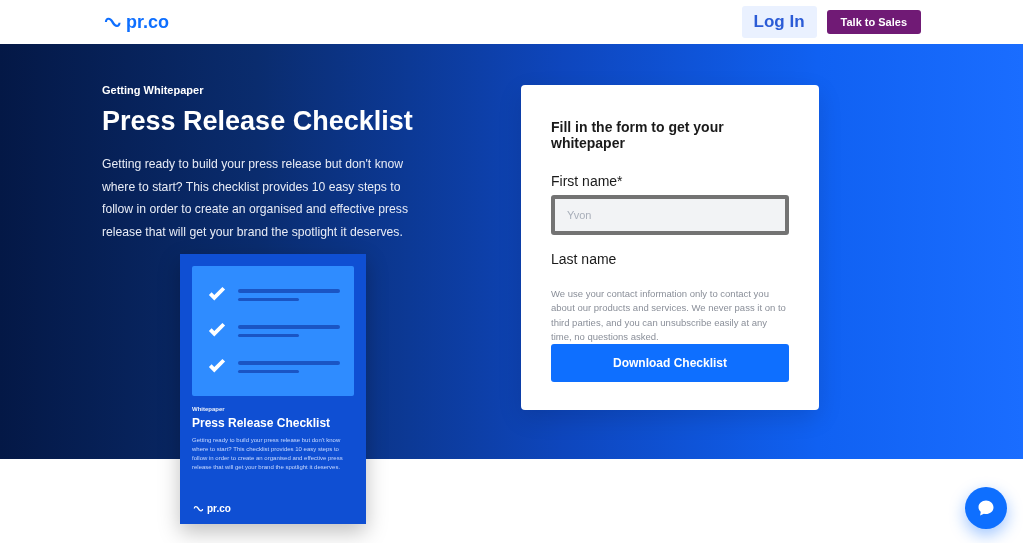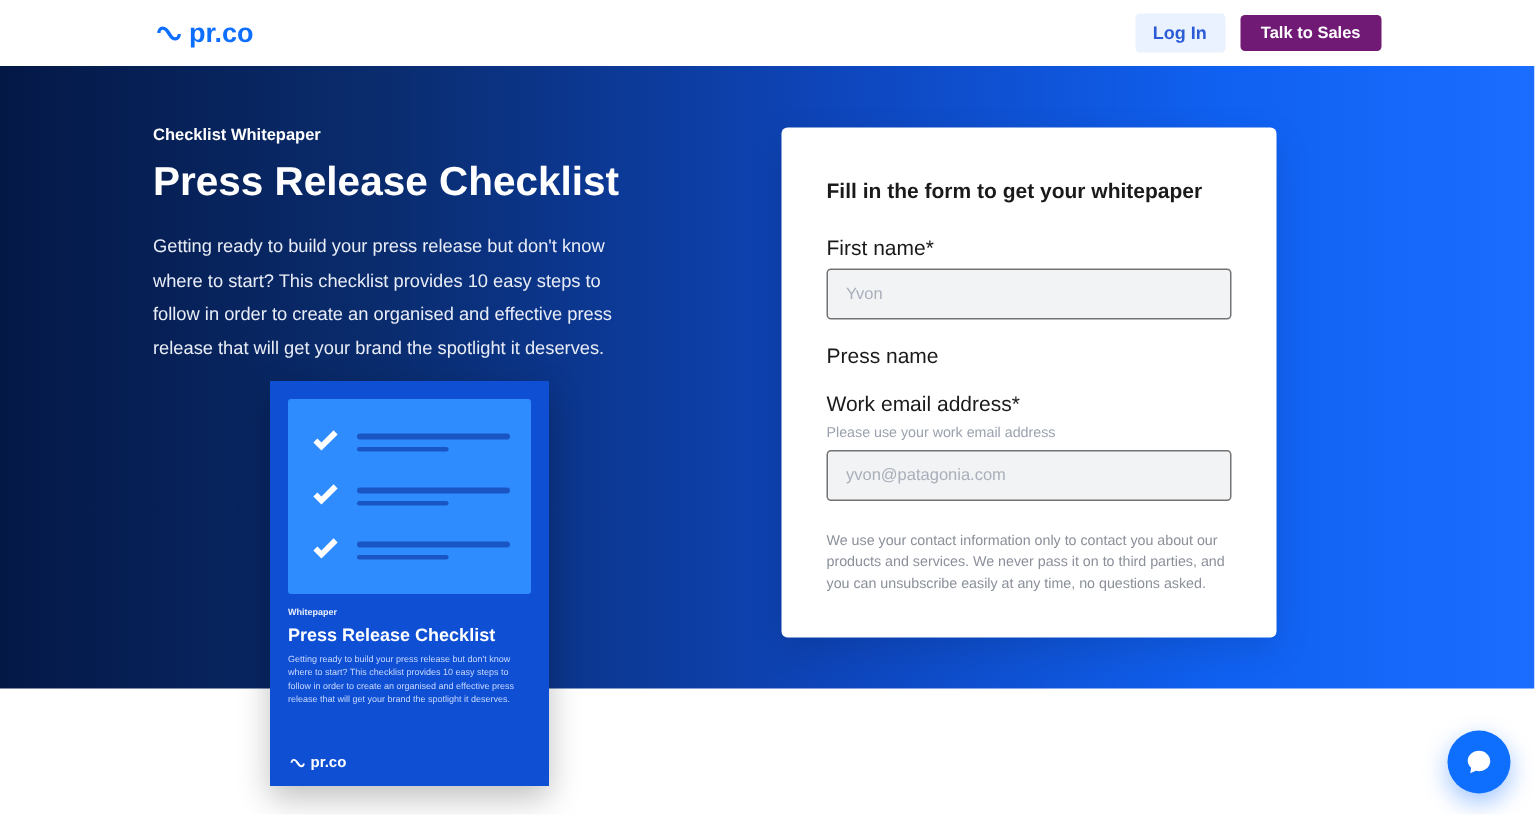--- a/index.html
+++ b/index.html
@@ -27,21 +27,21 @@
     font-weight: 800;
     font-size: 18px;
   }
   .logo-icon svg { display: block; }
   .header-actions { display: flex; gap: 10px; align-items: center; }
   .btn-login {
     background: #eaf1ff;
     color: #2b5bd6;
     border: none;
     padding: 6px 12px;
-    font-size: 12px;
+    font-size: 17px;
     font-weight: 600;
     border-radius: 3px;
     cursor: pointer;
   }
   .btn-primary-sm {
     background: #701a75;
     color: #fff;
     border: none;
     padding: 6px 14px;
     font-size: 11px;
@@ -98,34 +98,34 @@
   .preview-logo {
     position: absolute; bottom: 10px; left: 12px;
     display: flex; align-items: center; gap: 3px; color: #fff;
     font-weight: 700; font-size: 10px;
   }
   .preview-logo svg { display: block; }
   .form-card {
     position: absolute;
     left: 521px;
     top: 85px;
-    width: 330px;
+    width: 298px;
     background: #fff;
     border-radius: 4px;
     box-shadow: 0 8px 24px rgba(0,0,0,0.12);
     padding: 34px 30px 28px;
   }
   .form-title { font-size: 14px; font-weight: 700; color: #1a1a1a; margin-bottom: 22px; }
   .field { margin-bottom: 16px; }
   .label { font-size: 14px; color: #1a1a1a; margin-bottom: 6px; display: block; }
   .hint { font-size: 9.5px; color: #9aa1ae; margin-top: 4px; margin-bottom: 6px; }
   .input {
     width: 100%;
     background: #f2f3f5;
-    border: 1px solid #737373;
+    border: 4px solid #737373;
     border-radius: 3px;
     padding: 10px 12px;
     font-size: 11px;
     color: #1a1a1a;
   }
   .input::placeholder { color: #a9afba; }
   .legal { font-size: 9.5px; color: #8a8f99; line-height: 1.5; margin: 20px 0 0; }
   .btn-dl {
     width: 100%;
     background: #0e6fff;
@@ -167,21 +167,21 @@
   </div>
   <div class="header-actions">
     <button class="btn-login">Log In</button>
     <button class="btn-primary-sm">Talk to Sales</button>
   </div>
 </div>
 
 <div class="hero">
   <div class="hero-inner">
     <div class="left-col">
-      <div class="eyebrow">Checklist Whitepaper</div>
+      <div class="eyebrow">Getting Whitepaper</div>
       <h1 class="title">Press Release Checklist</h1>
       <p class="desc">Getting ready to build your press release but don't know where to start? This checklist provides 10 easy steps to follow in order to create an organised and effective press release that will get your brand the spotlight it deserves.</p>
     </div>
   </div>
 </div>
 
 <div class="preview-wrap">
   <div class="preview-inner">
     <div class="check-row">
       <svg width="22" height="18" viewBox="0 0 24 20">
@@ -226,30 +226,26 @@
 
 <div class="form-card">
   <div class="form-title">Fill in the form to get your whitepaper</div>
 
   <div class="field">
     <label class="label">First name*</label>
     <input class="input" type="text" placeholder="Yvon" style="">
   </div>
 
   <div class="field">
-    <label class="label">Press name</label>
-  </div>
-
-  <div class="field">
-    <label class="label">Work email address*</label>
-    <div class="hint">Please use your work email address</div>
-    <input class="input" type="email" placeholder="yvon@patagonia.com" style="">
-  </div>
+    <label class="label">Last name</label>
+  </div>
+
 
   <div class="legal">We use your contact information only to contact you about our products and services. We never pass it on to third parties, and you can unsubscribe easily at any time, no questions asked.</div>
 
+  <button class="btn-dl">Download Checklist</button>
 </div>
 
 <div class="chat-bubble">
   <svg width="20" height="20" viewBox="0 0 24 24">
     <path fill="#fff" d="M12 3C7 3 3 6.6 3 11c0 2.2 1 4.1 2.7 5.5L5 21l4.5-2c.8.2 1.6.3 2.5.3 5 0 9-3.6 9-8S17 3 12 3z"></path>
   </svg>
 </div>
 
 </body></html>

